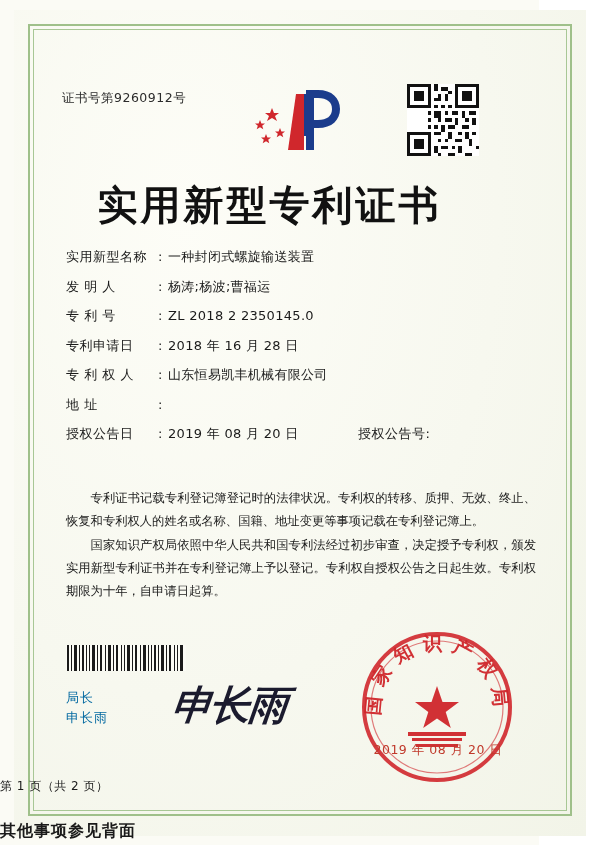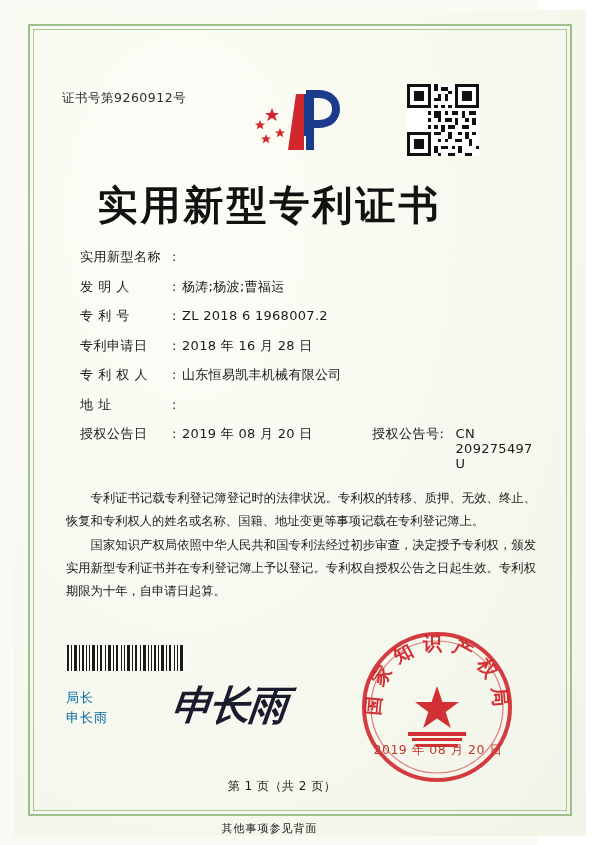--- a/index.html
+++ b/index.html
@@ -94,21 +94,20 @@
     align-items: baseline;
     margin-bottom: 11.5px;
     font-size: 13px;
     color: #1a1a1a;
   }
   .field-label {
     width: 92px;
     flex: 0 0 92px;
     letter-spacing: 0.5px;
     white-space: nowrap;
-    margin-left: 14px;
   }
   .field-colon {
     flex: 0 0 10px;
     width: 10px;
   }
   .field-value {
     flex: 1 1 auto;
     letter-spacing: 0.3px;
   }
 
@@ -186,33 +185,33 @@
     text-align: center;
     font-size: 12.5px;
     color: #c0392b;
     letter-spacing: 0.5px;
   }
 
   
   .page-num {
     position: absolute;
     left: 0; right: 0; top: 778px;
-    text-align: center;
+    text-align: left;
     font-size: 12px;
     color: #1a1a1a;
     letter-spacing: 0.5px;
-    margin-left: 25px;
   }
   .footer-note {
     position: absolute;
     left: 0; right: 0; top: 821px;
-    text-align: center;
-    font-size: 11px;
+    text-align: left;
+    font-size: 16px;
     color: #1a1a1a;
     letter-spacing: 1px;
+    font-weight: bold;
   }
 </style>
 </head>
 <body>
 
 <div class="page">
   <div class="paper-tint"></div>
   <div class="border-outer"></div>
   <div class="border-inner"></div>
 
@@ -307,32 +306,33 @@
     </svg>
   </div>
 
   <div class="title">实用新型专利证书</div>
 
   <div class="fields">
 
     <div class="field-row">
       <span class="field-label">实用新型名称</span>
       <span class="field-colon">:</span>
+      <span class="field-value">一种封闭式螺旋输送装置</span>
     </div>
 
     <div class="field-row">
       <span class="field-label">发 明 人</span>
       <span class="field-colon">:</span>
       <span class="field-value">杨涛;杨波;曹福运</span>
     </div>
 
     <div class="field-row">
       <span class="field-label">专 利 号</span>
       <span class="field-colon">:</span>
-      <span class="field-value">ZL 2018 6 1968007.2</span>
+      <span class="field-value">ZL 2018 2 2350145.0</span>
     </div>
 
     <div class="field-row">
       <span class="field-label">专利申请日</span>
       <span class="field-colon">:</span>
       <span class="field-value">2018 年 16 月 28 日</span>
     </div>
 
     <div class="field-row">
       <span class="field-label">专 利 权 人</span>
@@ -344,21 +344,20 @@
       <span class="field-label">地 址</span>
       <span class="field-colon">:</span>
     </div>
 
     <div class="field-row dual">
       <span class="field-label">授权公告日</span>
       <span class="field-colon">:</span>
       <span class="field-value">2019 年 08 月 20 日</span>
       <span class="field-label2">授权公告号</span>
       <span class="field-colon">:</span>
-      <span class="field-value2">CN 209275497 U</span>
     </div>
 
   </div>
 
   <div class="body-text">
     <p>专利证书记载专利登记簿登记时的法律状况。专利权的转移、质押、无效、终止、恢复和专利权人的姓名或名称、国籍、地址变更等事项记载在专利登记簿上。</p>
     <p>国家知识产权局依照中华人民共和国专利法经过初步审查，决定授予专利权，颁发实用新型专利证书并在专利登记簿上予以登记。专利权自授权公告之日起生效。专利权期限为十年，自申请日起算。</p>
   </div>
 
   <div class="barcode">

